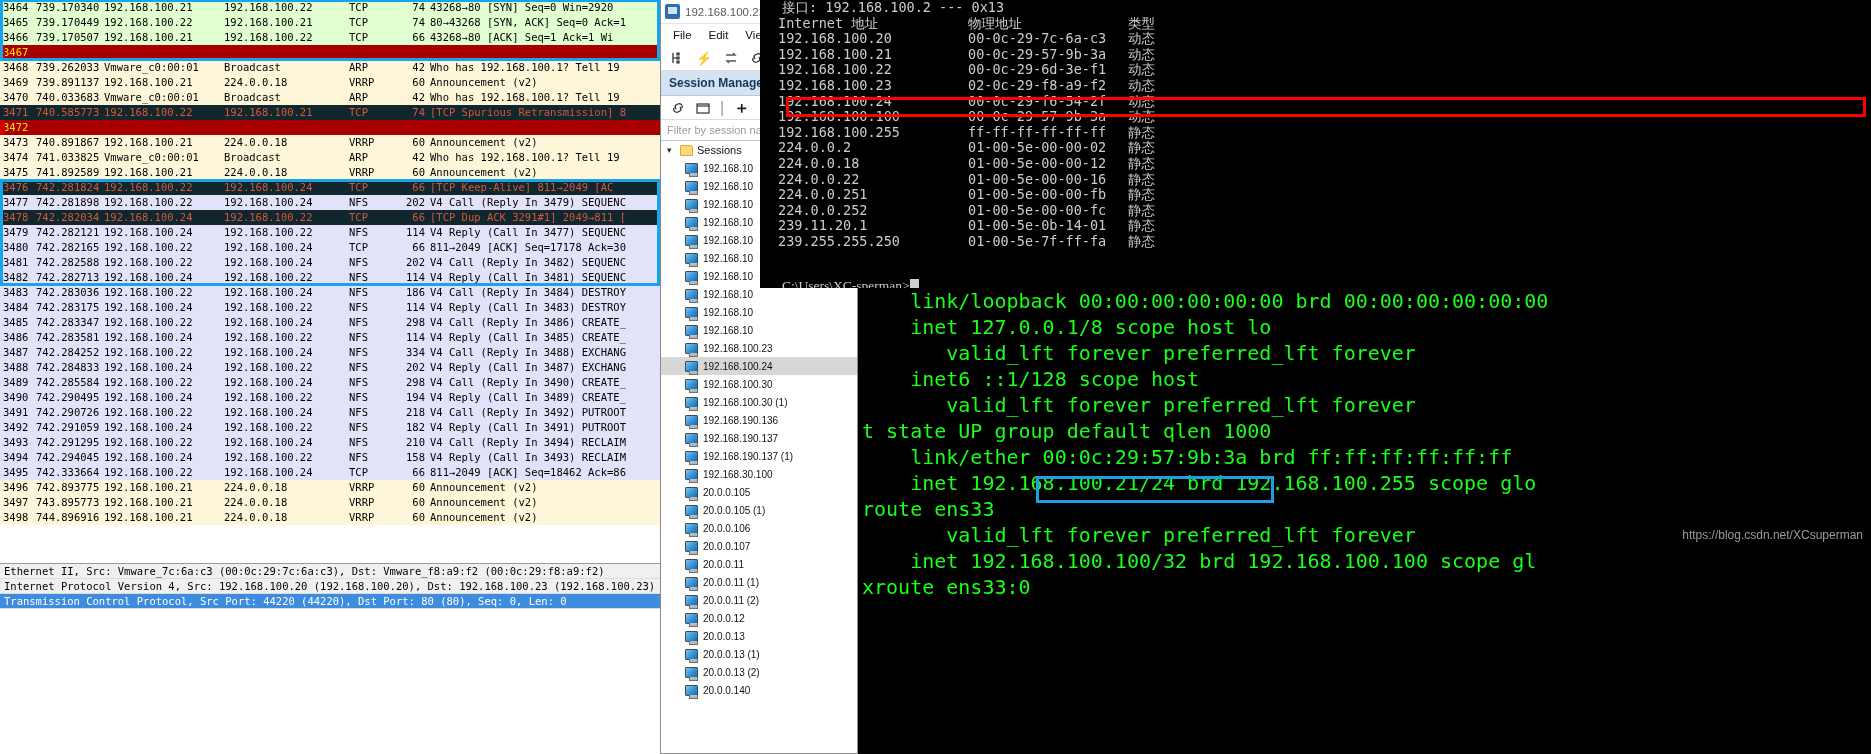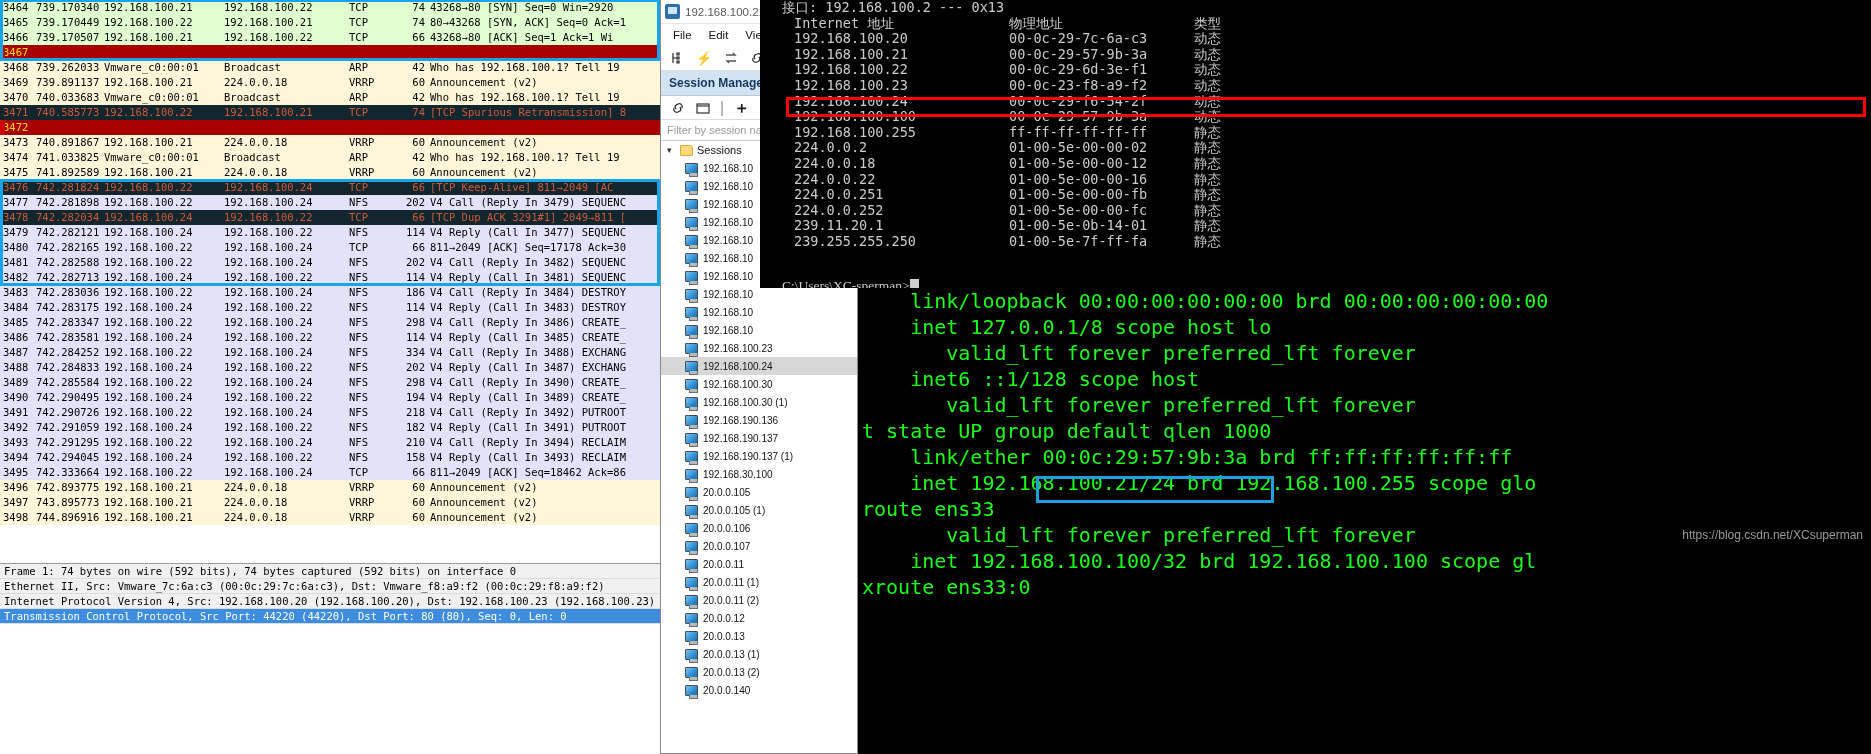--- a/index.html
+++ b/index.html
@@ -129,21 +129,21 @@
   .sitem .lbl { font-size:10px; color:#111; }
 
   
   #cmdwin {
     position:absolute; left:760px; top:0px; width:1111px; height:288px;
     background:#000; overflow:hidden;
     font-family:"DejaVu Sans Mono", monospace;
     color:#cccccc; font-size:13.5px;
   }
   .cmd-line { height:15.6px; line-height:15.6px; white-space:pre; padding-left:22px; }
-  .arp-row { display:flex; white-space:pre; height:15.6px; line-height:15.6px; padding-left:34px;gap:25px;}
+  .arp-row { display:flex; white-space:pre; height:15.6px; line-height:15.6px; padding-left:18px;}
   .arp-row .ip   { width:190px; }
   .arp-row .mac  { width:160px; }
   .arp-row .typ  { width:70px; }
   .arp-hl-box {
     position:absolute; left:26px; top:97px; width:1080px; height:20px;
     border:3px solid #ff0000; pointer-events:none;
   }
   .cmd-caret {
     display:inline-block; width:9px; height:13px; background:#d0d0d0;
     vertical-align:-2px;
@@ -489,21 +489,20 @@
           <span class="c-len">60</span>
           <span class="c-info">Announcement (v2)</span>
         </div>
         <div class="red-bar" style="top: 45px; height: 15px;"></div>
         <div class="red-bar" style="top: 120px; height: 15px;"></div>
         <div class="sel-outline" style="left: 0px; top: -1px; width: 660px; height: 62px;"></div>
         <div class="sel-outline" style="left: 0px; top: 179px; width: 660px; height: 107px;"></div>
       </div>
 
     <div class="detail-pane" id="detailpane">
-        <div class="dline">Frame 1: 74 bytes on wire (592 bits), 74 bytes captured (592 bits) on interface 0</div>
         <div class="dline">Ethernet II, Src: Vmware_7c:6a:c3 (00:0c:29:7c:6a:c3), Dst: Vmware_f8:a9:f2 (00:0c:29:f8:a9:f2)</div>
         <div class="dline">Internet Protocol Version 4, Src: 192.168.100.20 (192.168.100.20), Dst: 192.168.100.23 (192.168.100.23)</div>
         <div class="dline sel">Transmission Control Protocol, Src Port: 44220 (44220), Dst Port: 80 (80), Seq: 0, Len: 0</div>
         <div class="detail-blank"></div>
       </div>
   </div>
 
   <div id="sessmgr">
     <div class="sm-title">
       <span class="ico"></span>
@@ -686,21 +685,21 @@
     <div class="cmd-line">接口: 192.168.100.2 --- 0x13</div>
     <div class="arp-row">
       <span class="ip">Internet 地址</span>
       <span class="mac">物理地址</span>
       <span class="typ">类型</span>
     </div>
     <div id="arprows">
         <div class="arp-row"><span class="ip">192.168.100.20</span><span class="mac">00-0c-29-7c-6a-c3</span><span class="typ">动态</span></div>
         <div class="arp-row"><span class="ip">192.168.100.21</span><span class="mac">00-0c-29-57-9b-3a</span><span class="typ">动态</span></div>
         <div class="arp-row"><span class="ip">192.168.100.22</span><span class="mac">00-0c-29-6d-3e-f1</span><span class="typ">动态</span></div>
-        <div class="arp-row"><span class="ip">192.168.100.23</span><span class="mac">00-0c-23-f8-a9-f2</span><span class="typ">动态</span></div>
+        <div class="arp-row"><span class="ip">192.168.100.23</span><span class="mac">02-0c-29-f8-a9-f2</span><span class="typ">动态</span></div>
         <div class="arp-row"><span class="ip">192.168.100.24</span><span class="mac">00-0c-29-f6-54-2f</span><span class="typ">动态</span></div>
         <div class="arp-row"><span class="ip">192.168.100.100</span><span class="mac">00-0c-29-57-9b-3a</span><span class="typ">动态</span></div>
         <div class="arp-row"><span class="ip">192.168.100.255</span><span class="mac">ff-ff-ff-ff-ff-ff</span><span class="typ">静态</span></div>
         <div class="arp-row"><span class="ip">224.0.0.2</span><span class="mac">01-00-5e-00-00-02</span><span class="typ">静态</span></div>
         <div class="arp-row"><span class="ip">224.0.0.18</span><span class="mac">01-00-5e-00-00-12</span><span class="typ">静态</span></div>
         <div class="arp-row"><span class="ip">224.0.0.22</span><span class="mac">01-00-5e-00-00-16</span><span class="typ">静态</span></div>
         <div class="arp-row"><span class="ip">224.0.0.251</span><span class="mac">01-00-5e-00-00-fb</span><span class="typ">静态</span></div>
         <div class="arp-row"><span class="ip">224.0.0.252</span><span class="mac">01-00-5e-00-00-fc</span><span class="typ">静态</span></div>
         <div class="arp-row"><span class="ip">239.11.20.1</span><span class="mac">01-00-5e-0b-14-01</span><span class="typ">静态</span></div>
         <div class="arp-row"><span class="ip">239.255.255.250</span><span class="mac">01-00-5e-7f-ff-fa</span><span class="typ">静态</span></div>

